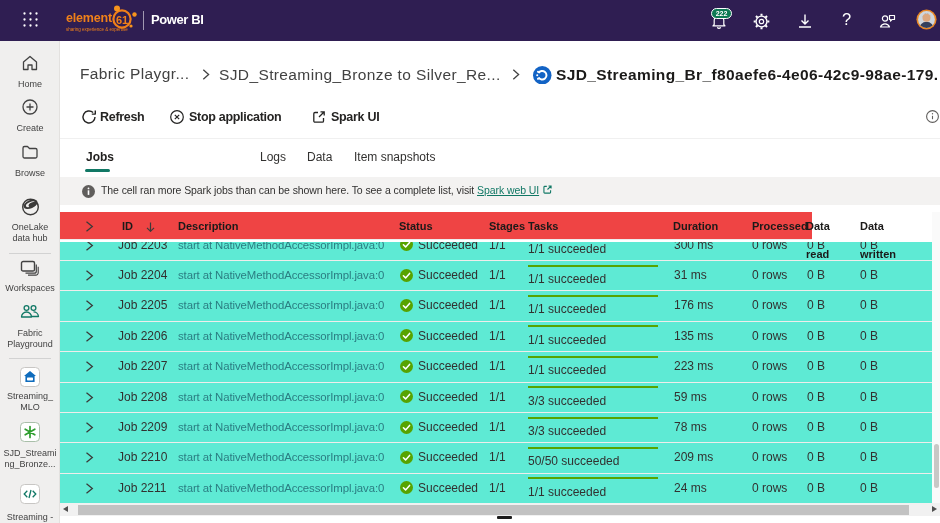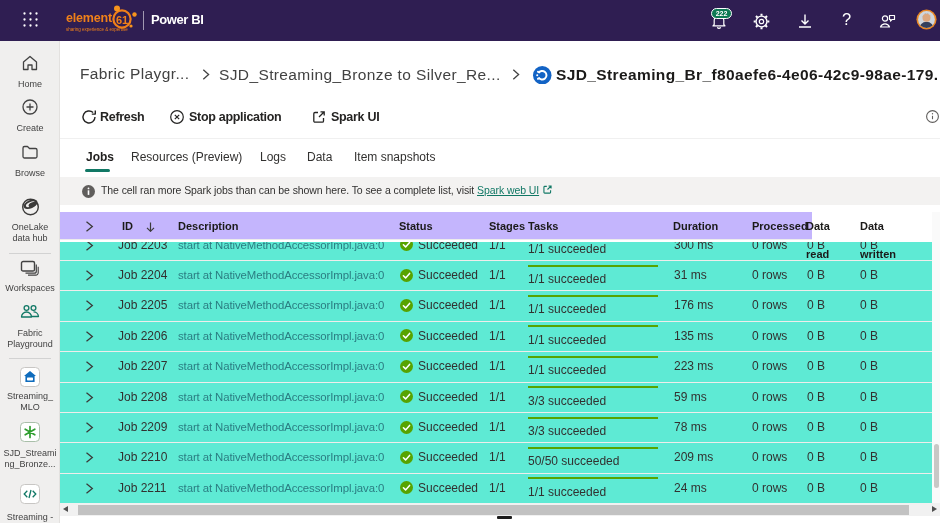--- a/index.html
+++ b/index.html
@@ -80,21 +80,20 @@
   <div class="tbtn" style="left:271px;">Spark UI</div>
   <svg class="abs" style="left:866px; top:69px;" width="13" height="13" viewBox="0 0 13 13" fill="none" stroke="#605e5c" stroke-width="1.1">
     <circle cx="6.5" cy="6.5" r="5.9"></circle>
       <path d="M6.5 5.8 v3.4"></path>
       <circle cx="6.5" cy="3.8" r="0.7" fill="#605e5c" stroke="none"></circle>
   </svg>
   <div class="abs" style="left:0; top:96.5px; width:880px; border-top:1px solid #f0f0f0;"></div>
 
   <div class="tab" style="left:26px; font-weight:bold; color:#201f1e;">Jobs</div>
   <div class="abs" style="left:25px; top:127.5px; width:25px; height:3px; background:#117865; border-radius:2px;"></div>
-  <div class="tab" style="left:71px;">Resources (Preview)</div>
   <div class="tab" style="left:200px;">Logs</div>
   <div class="tab" style="left:247px;">Data</div>
   <div class="tab" style="left:294px;">Item snapshots</div>
 
   <div id="banner"></div>
   <svg class="abs" style="left:22px; top:143.5px;" width="13" height="13" viewBox="0 0 13 13">
     <circle cx="6.5" cy="6.5" r="6.5" fill="#605e5c"></circle>
     <rect x="5.7" y="5.3" width="1.6" height="4.6" fill="#fff"></rect>
     <circle cx="6.5" cy="3.4" r="0.9" fill="#fff"></circle>
   </svg>
@@ -284,21 +283,21 @@
     <div class="bar"></div>
     <div class="ttxt">1/1 succeeded</div>
     <div class="rc" style="left:614px;">24 ms</div>
     <div class="rc" style="left:692px;">0 rows</div>
     <div class="rc" style="left:747px;">0 B</div>
     <div class="rc" style="left:800px;">0 B</div>
   </div>
 </div>
   </div>
 
-  <div class="abs" style="left:0; top:171px; width:752px; height:28px; background:#c4b5fd; border-bottom:1px solid #ececec;padding-left:9px;">
+  <div class="abs" style="left:0; top:171px; width:752px; height:28px; background:#ef4444; border-bottom:1px solid #ececec;padding-left:9px;">
     <svg class="abs" style="left:25px; top:9px;" width="9" height="11" viewBox="0 0 9 11" fill="none" stroke="#3b3a39" stroke-width="1.3">
         <path d="M1.5 0.8 L7.3 5.5 L1.5 10.2"></path>
       </svg>
     <div class="hcell" style="left:62px;">ID</div>
     <svg class="abs" style="left:86px; top:9.5px;" width="9" height="10" viewBox="0 0 9 10" fill="none" stroke="#3b3a39" stroke-width="1.2">
         <path d="M4.5 0.5 V9 M1 5.8 L4.5 9.3 L8 5.8"></path>
       </svg>
     <div class="hcell" style="left:118px;">Description</div>
     <div class="hcell" style="left:339px;">Status</div>
     <div class="hcell" style="left:429px;">Stages</div>

